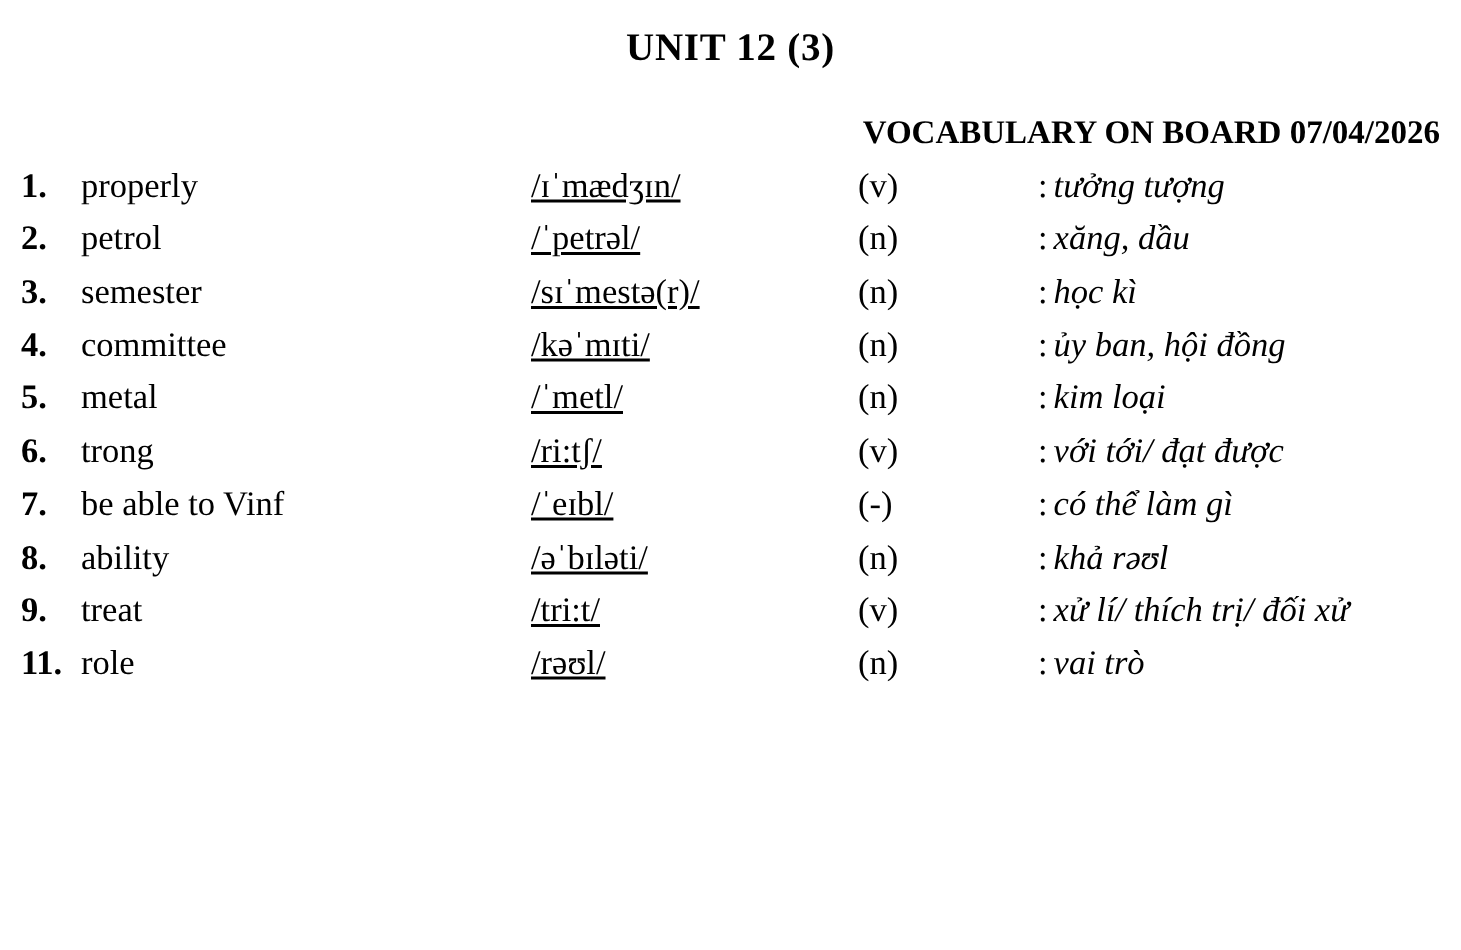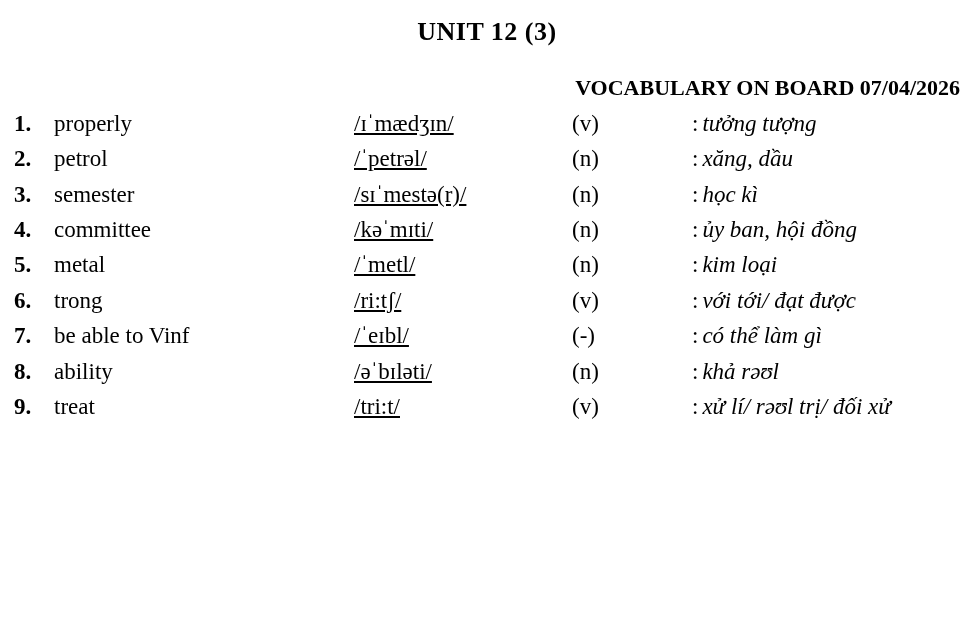--- a/index.html
+++ b/index.html
@@ -136,18 +136,25 @@
         <td class="word">ability</td>
         <td class="ipa">/əˈbɪləti/</td>
         <td class="pos">(n)</td>
         <td class="meaning"><span class="colon">:</span><span>khả rəʊl</span></td>
       </tr>
       <tr>
         <td class="num">9.</td>
         <td class="word">treat</td>
         <td class="ipa">/tri:t/</td>
         <td class="pos">(v)</td>
-        <td class="meaning"><span class="colon">:</span><span>xử lí/ rəʊl trị/ đối xử</span></td>
+        <td class="meaning"><span class="colon">:</span><span>xử lí/ thích trị/ đối xử</span></td>
+      </tr>
+      <tr>
+        <td class="num">11.</td>
+        <td class="word">role</td>
+        <td class="ipa">/rəʊl/</td>
+        <td class="pos">(n)</td>
+        <td class="meaning"><span class="colon">:</span><span>vai trò</span></td>
       </tr>
     </tbody>
   </table>
 
 </div>
 
 </body></html>

